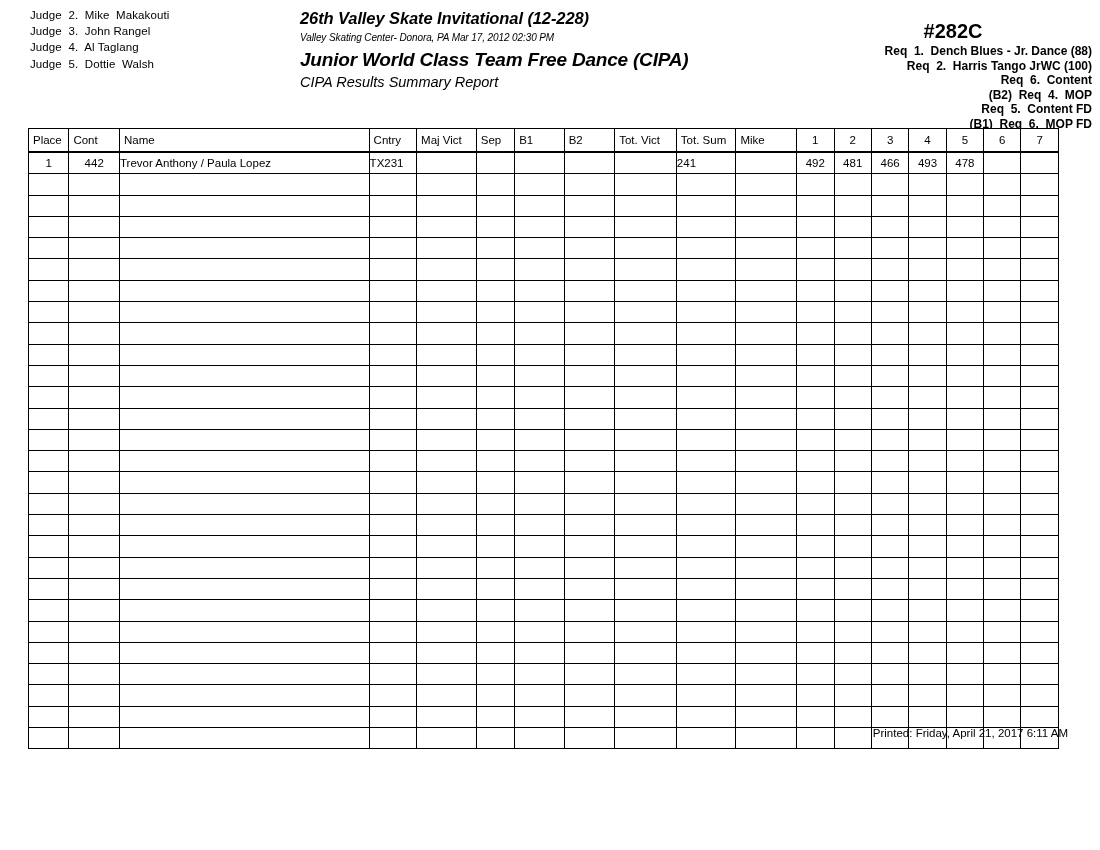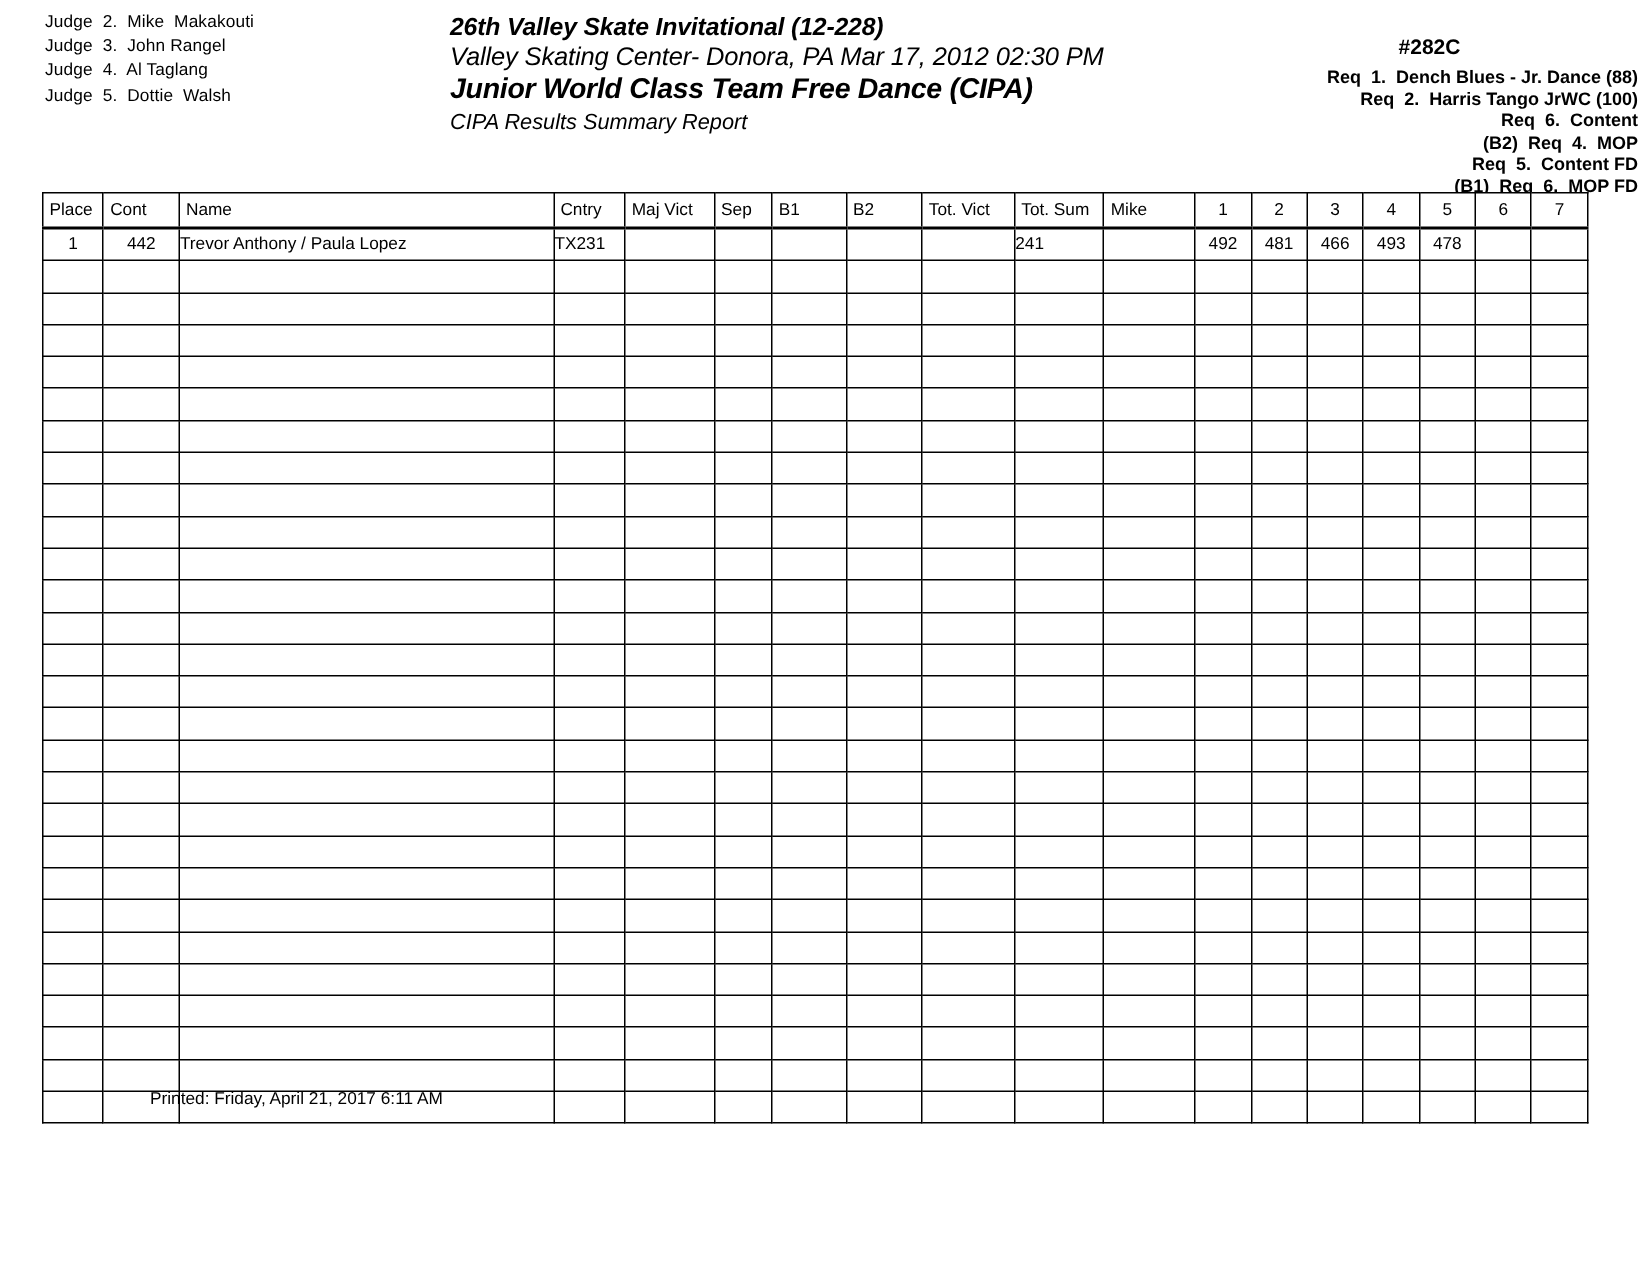--- a/index.html
+++ b/index.html
@@ -46,21 +46,21 @@
     text-align: left;
     font-style: italic;
   }
   .title-main {
     font-size: 16.5px;
     font-weight: bold;
     line-height: 20px;
     letter-spacing: -0.1px;
   }
   .title-venue {
-    font-size: 17px;
+    font-size: 10px;
     line-height: 19px;
     letter-spacing: -0.1px;
   }
   .title-event {
     font-size: 19px;
     font-weight: bold;
     line-height: 25px;
     letter-spacing: -0.2px;
   }
   .title-report {
@@ -69,21 +69,21 @@
   }
 
   .reqs {
     position: absolute;
     right: 8px;
     top: 18px;
     width: 250px;
     text-align: right;
   }
   .event-code {
-    font-size: 14px;
+    font-size: 20px;
     font-weight: bold;
     line-height: 26px;
     text-align: center;
     padding-right: 28px;
   }
   .req-line {
     font-size: 12px;
     line-height: 14.6px;
     white-space: pre;
     text-align: right;
@@ -129,23 +129,23 @@
   .c-name    { text-align: left; padding-left: 5px; }
   .c-cntry   { text-align: left; padding-left: 4px; }
   .c-num     { text-align: center; }
   .c-blank   { text-align: center; }
 
   .printed {
     position: absolute;
     left: 0;
     top: 727px;
     width: 1068px;
-    text-align: left;
+    text-align: right;
     font-size: 11.5px;
-    padding-left: 100px;
+    padding-left: 76px;
     box-sizing: border-box;
   }
 </style>
 </head>
 <body>
 
 <div class="header">
 
   <div class="judges">
     <div class="judge-line">Judge  2.  Mike  Makakouti</div>

